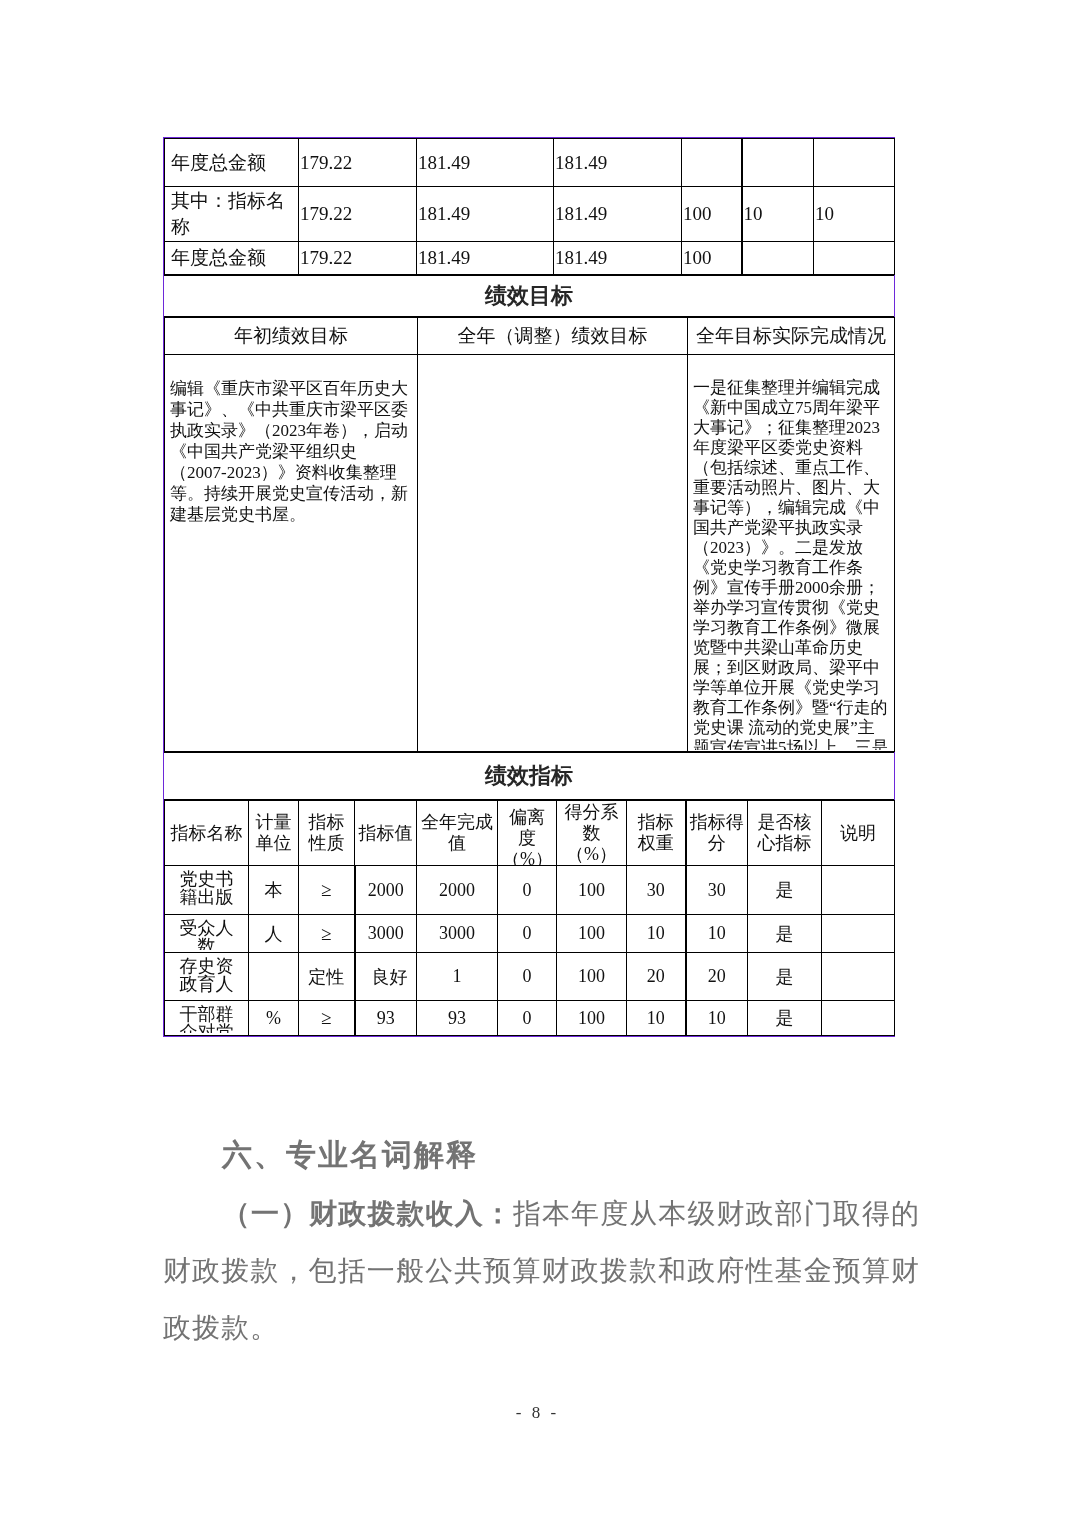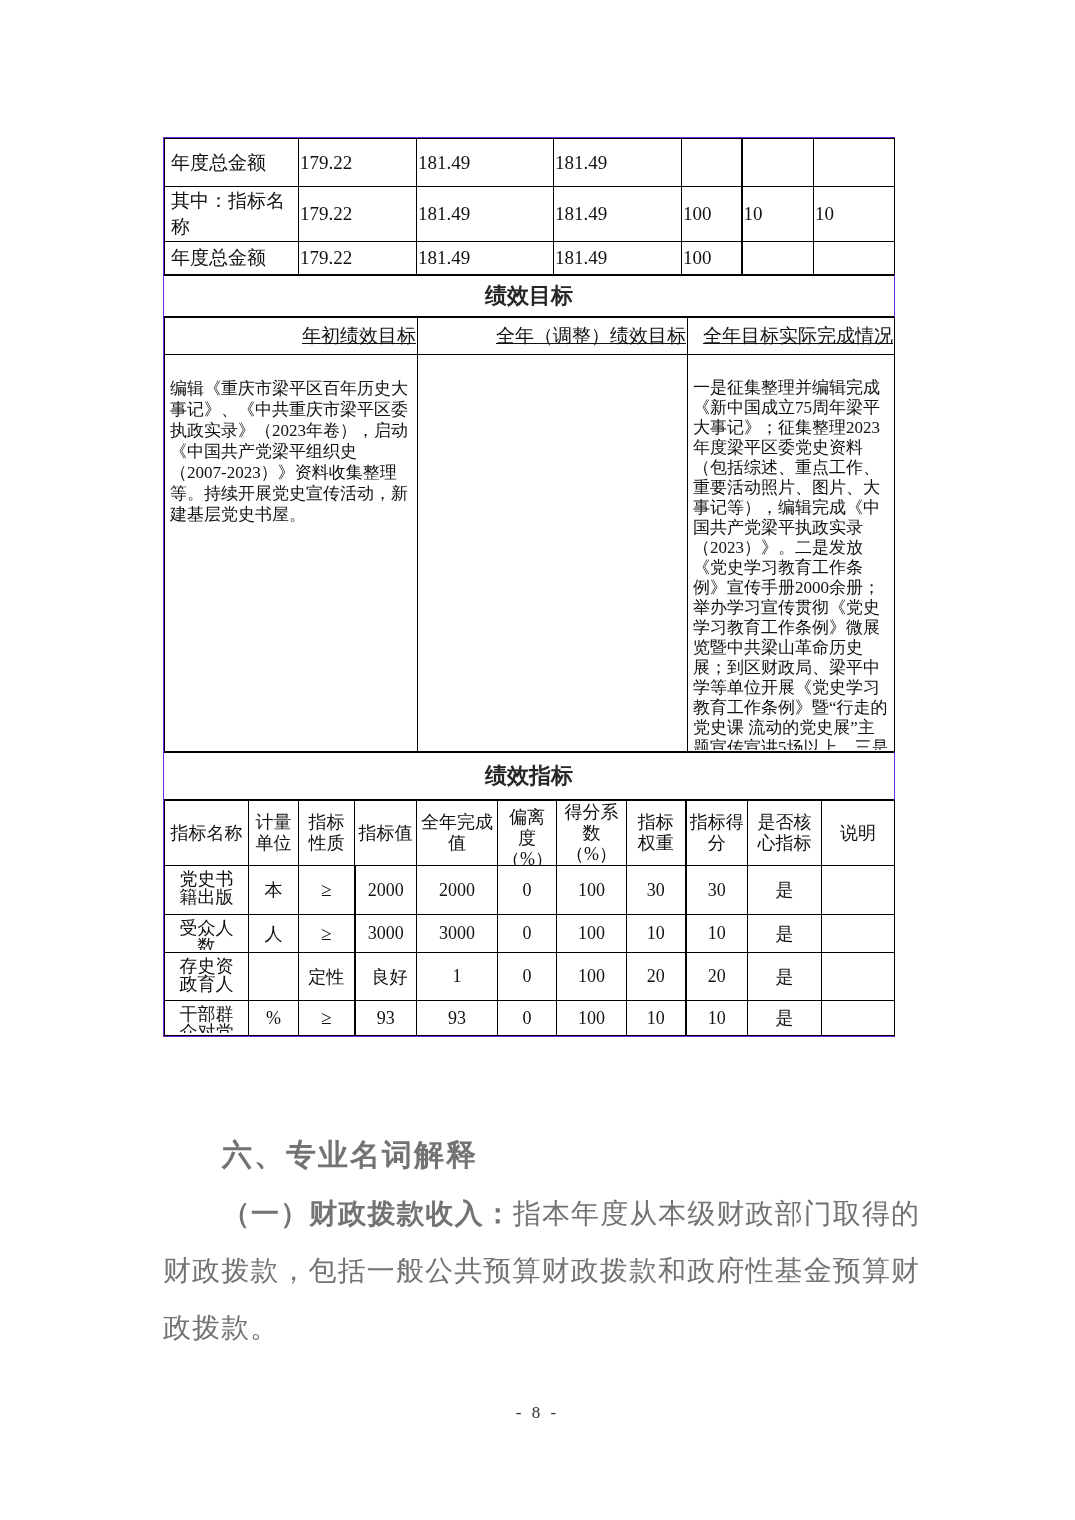--- a/index.html
+++ b/index.html
@@ -24,21 +24,21 @@
 
   
   .band{
     text-align:center;font-family:"Liberation Sans","DejaVu Sans",sans-serif;
     font-weight:bold;color:#262626;border-top:1px solid #000;border-bottom:1px solid #000;
   }
   .band-1{height:40px;line-height:40px;font-size:22px;}
   .band-2{height:46px;line-height:46px;font-size:22px;}
 
   
-  .t-tgt .hd td{height:34px;text-align:right;font-size:19px;text-decoration:underline;}
+  .t-tgt .hd td{height:34px;text-align:center;font-size:19px;}
   .t-tgt .bd td{height:376px;vertical-align:top;}
   .clipbox{height:370px;overflow:hidden;padding:2px 4px;font-size:17px;text-align:left;margin-top:20px;}
   .lh21{line-height:21px;}
   .lh20{line-height:20px;}
 
   
   .t-ind .hd td{height:62px;text-align:center;font-size:18px;line-height:21px;padding:0 2px;}
   .t-ind .hd .dev{padding:0 4px;vertical-align:top;}
   .devclip{height:58px;overflow:hidden;padding-top:6px;}
   .t-ind td{text-align:center;font-size:18px;}

